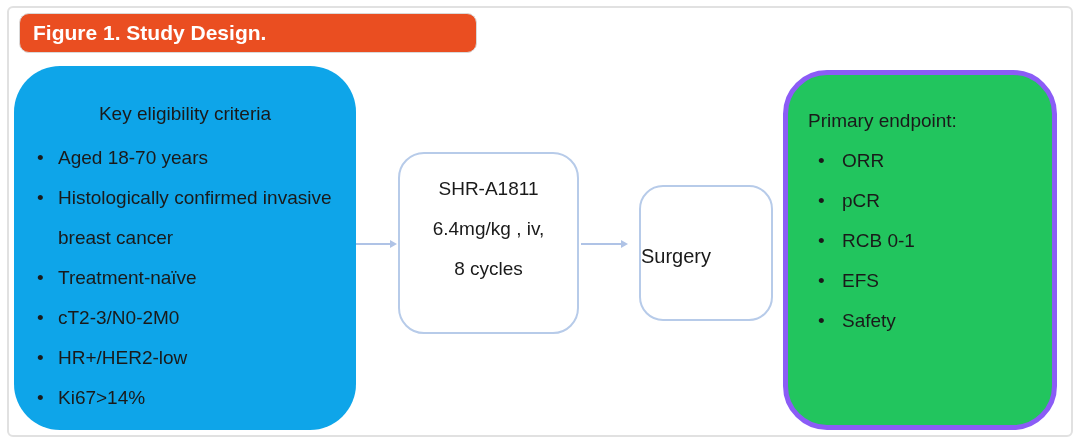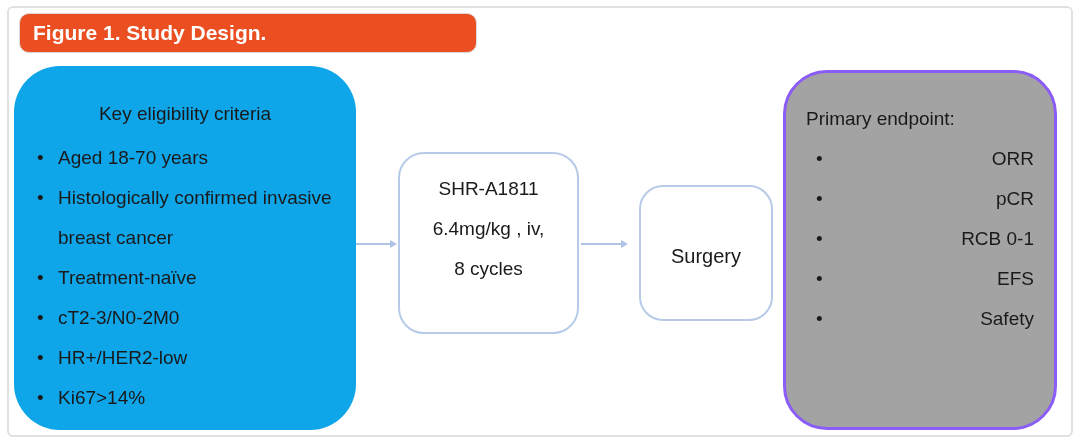--- a/index.html
+++ b/index.html
@@ -81,36 +81,36 @@
   .treatment-box .tline { line-height: 40px; }
   .surgery-box {
     position: absolute;
     left: 639px; top: 185px;
     width: 134px; height: 136px;
     background: #ffffff;
     border: 2px solid #b7cbe9;
     border-radius: 24px;
     display: flex;
     align-items: center;
-    justify-content: center;
+    justify-content: flex-start;
     font-size: 20px;
     padding-top: 6px;
   }
   .endpoints-box {
     position: absolute;
     left: 783px; top: 70px;
     width: 274px; height: 360px;
-    background: #a3a3a3;
-    border: 3px solid #8b5cf6;
+    background: #22c55e;
+    border: 5px solid #8b5cf6;
     border-radius: 44px;
     font-size: 19px;
     padding: 26px 14px 0 20px;
   }
   .endpoints-heading { line-height: 40px; }
-  .endpoints-box ul.bullet-list { margin-top: 0; text-align: right; }
+  .endpoints-box ul.bullet-list { margin-top: 0; }
   .endpoints-box ul.bullet-list li { padding-left: 34px; }
   .endpoints-box ul.bullet-list li::before { left: 10px; }
   .secondary-heading { margin-top: 42px; }
   .arrow {
     position: absolute;
     height: 2px;
     background: #afc3e6;
   }
   .arrow::after {
     content: "";

